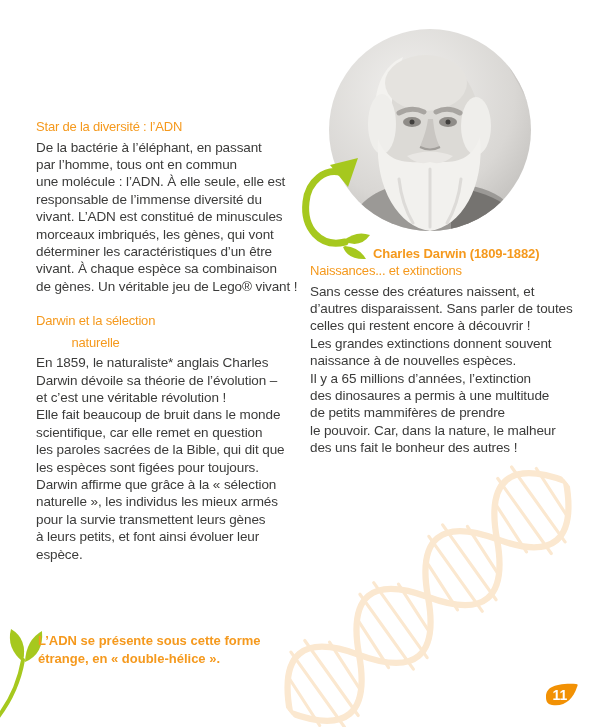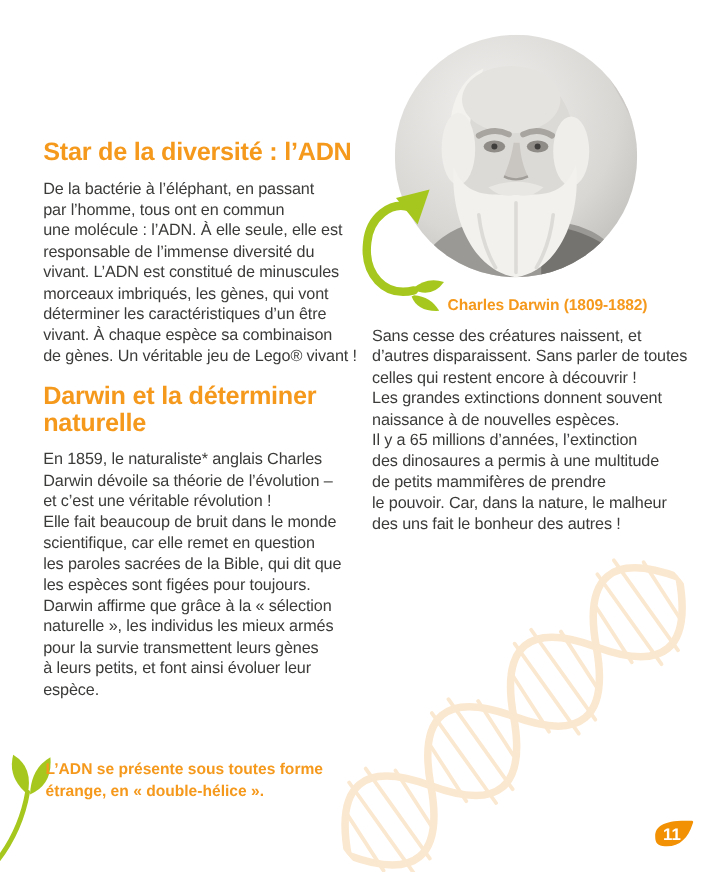--- a/index.html
+++ b/index.html
@@ -1,31 +1,32 @@
 <!DOCTYPE html>
 <html style="--accent-orange: #F5991D; --leaf-green: #A6C81E; --body-text: #3B3B3A; --watermark-peach: #FBE8D0; --badge-orange: #F29104;"><head>
 <meta charset="utf-8">
 <style>
   html,body{margin:0;padding:0;background:#fff;}
   .page{
     position:relative;width:600px;height:727px;background:#ffffff;
     overflow:hidden;font-family:"Liberation Sans",sans-serif;
   }
   .heading{
-    font-size:21px;font-weight:bold;color:var(--accent-orange);
+    font-size:13px;font-weight:normal;color:var(--accent-orange);
     line-height:21.5px;margin:0;white-space:pre-line;width:max-content;
     letter-spacing:-0.2px;
+    text-align:center;
   }
   .body-text{
     font-size:13.5px;line-height:17.4px;color:var(--body-text);
     white-space:pre-line;letter-spacing:-0.1px;
   }
   .col-left{position:absolute;left:36px;top:116px;width:282px;}
   .col-right{position:absolute;left:310px;top:260px;width:288px;}
-  .gap-body{margin-top:11px;}
+  .gap-body{margin-top:1px;}
   .gap-section{margin-top:15px;}
   .photo-wrap{position:absolute;left:329px;top:29px;width:202px;height:202px;}
   .arrow-wrap{position:absolute;left:296px;top:156px;width:90px;height:116px;}
   .photo-caption{
     position:absolute;left:373px;top:231px;font-size:13px;font-weight:bold;
     color:var(--accent-orange);letter-spacing:-0.1px;margin-top:15px;
   }
   .note-wrap{position:absolute;left:0;top:624px;width:300px;height:103px;}
   .note-sprout{position:absolute;left:0;top:4px;width:44px;height:99px;}
   .note-text{
@@ -128,56 +129,57 @@
     <h2 class="heading">Star de la diversité : l’ADN</h2>
     <div class="body-text gap-body">De la bactérie à l’éléphant, en passant
 par l’homme, tous ont en commun
 une molécule : l’ADN. À elle seule, elle est
 responsable de l’immense diversité du
 vivant. L’ADN est constitué de minuscules
 morceaux imbriqués, les gènes, qui vont
 déterminer les caractéristiques d’un être
 vivant. À chaque espèce sa combinaison
 de gènes. Un véritable jeu de Lego® vivant !</div>
-    <h2 class="heading gap-section">Darwin et la déterminer
+    <h2 class="heading gap-section">Darwin et la sélection
 naturelle</h2>
     <div class="body-text gap-body">En 1859, le naturaliste* anglais Charles
 Darwin dévoile sa théorie de l’évolution –
 et c’est une véritable révolution !
 Elle fait beaucoup de bruit dans le monde
 scientifique, car elle remet en question
 les paroles sacrées de la Bible, qui dit que
 les espèces sont figées pour toujours.
 Darwin affirme que grâce à la « sélection
 naturelle », les individus les mieux armés
 pour la survie transmettent leurs gènes
 à leurs petits, et font ainsi évoluer leur
 espèce.</div>
   </div>
 
   <div class="col-right">
+    <h2 class="heading">Naissances... et extinctions</h2>
     <div class="body-text gap-body">Sans cesse des créatures naissent, et
 d’autres disparaissent. Sans parler de toutes
 celles qui restent encore à découvrir !
 Les grandes extinctions donnent souvent
 naissance à de nouvelles espèces.
 Il y a 65 millions d’années, l’extinction
 des dinosaures a permis à une multitude
 de petits mammifères de prendre
 le pouvoir. Car, dans la nature, le malheur
 des uns fait le bonheur des autres !</div>
   </div>
 
   <div class="note-wrap">
     <svg class="note-sprout" viewBox="0 0 44 99">
       <path d="M23,32 C19,55 10,75 -6,94" fill="none" style="stroke:var(--leaf-green)" stroke-width="4" stroke-linecap="round"></path>
       <path d="M23,34 Q6,20 11,1 Q28,11 23,34 Z" style="fill:var(--leaf-green)"></path>
       <path d="M25,34 Q26,12 42,3 Q44,26 25,34 Z" style="fill:var(--leaf-green)"></path>
     </svg>
-    <div class="note-text">L’ADN se présente sous toutes forme
+    <div class="note-text">L’ADN se présente sous cette forme
 étrange, en « double-hélice ».</div>
   </div>
 
   <div class="badge-wrap">
     <svg width="36" height="26" viewBox="0 0 36 26">
       <path d="M2,15 C2,6 10,1 32,2 C34,2 34,3 33,5 C29,17 21,25 8,23 C3,22 2,19 2,15 Z" style="fill:var(--badge-orange)"></path>
     </svg>
     <span class="badge-num">11</span>
   </div>
 

